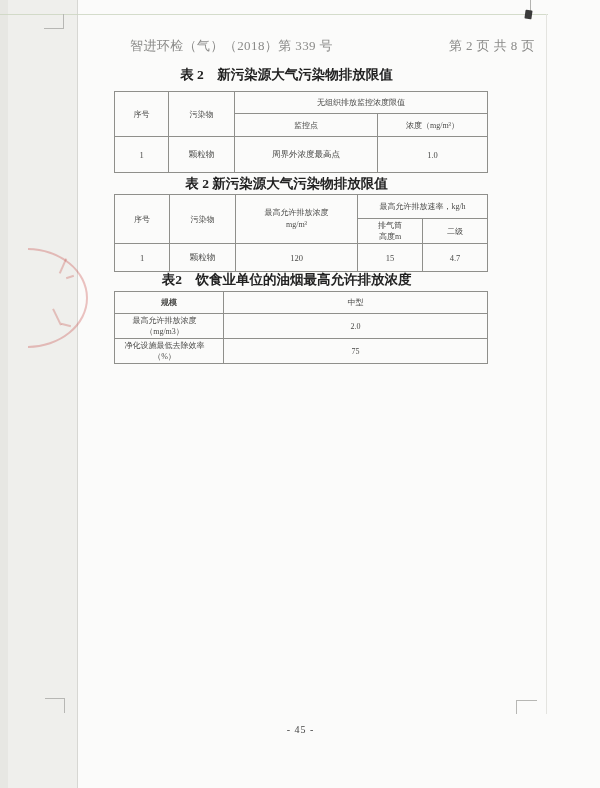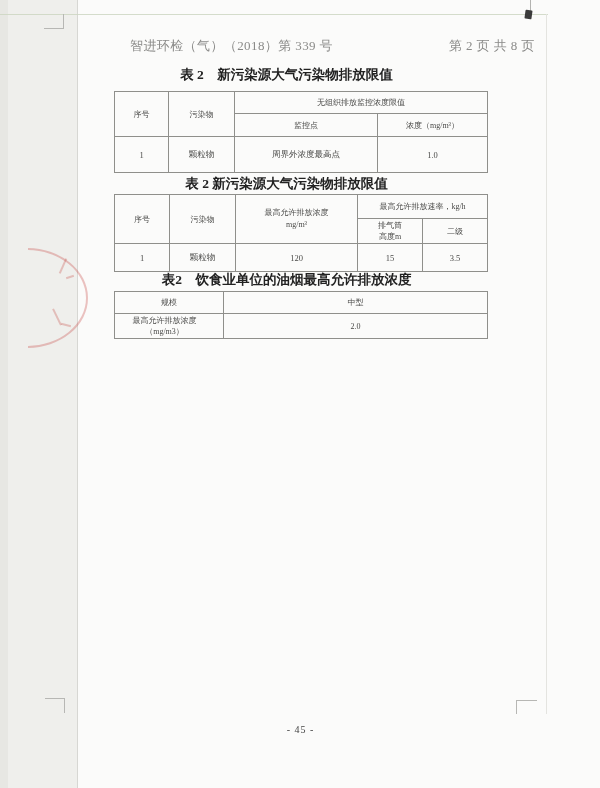--- a/index.html
+++ b/index.html
@@ -115,36 +115,40 @@
   </tr>
   <tr>
     <td style="height:19px;margin-top:48px;">排气筒高度m</td>
     <td>二级</td>
   </tr>
   <tr>
     <td class="t-data" style="height:25px;">1</td>
     <td class="t-data">颗粒物</td>
     <td class="t-data">120</td>
     <td class="t-data">15</td>
-    <td class="t-data">3.5</td>
+    <td class="t-data">4.7</td>
   </tr>
 </tbody>
   </table>
 
 <div class="abs tbl-title" style="top:271px;">表2　饮食业单位的油烟最高允许排放浓度</div>
 <table style="top:291px;">
   <colgroup>
       <col style="width:109px">
       <col style="width:264px">
     </colgroup>
   <tbody>
       <tr>
-    <td style="height:19px;">规模</td>
+    <td style="height:19px;font-weight:bold;">规模</td>
     <td>中型</td>
   </tr>
   <tr>
     <td class="left-al" style="height:19px;">最高允许排放浓度（mg/m3）</td>
     <td>2.0</td>
+  </tr>
+  <tr>
+    <td class="left-al" style="height:19px;">净化设施最低去除效率（%）</td>
+    <td>75</td>
   </tr>
 </tbody>
   </table>
 
 <div class="abs footer-num">- 45 -</div>
 
 </body></html>

